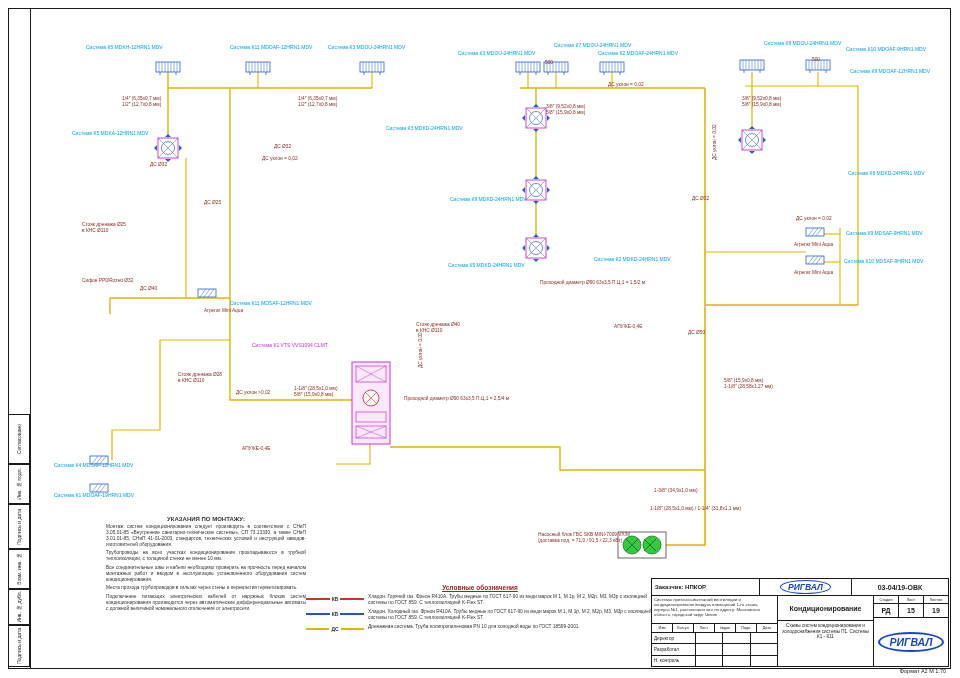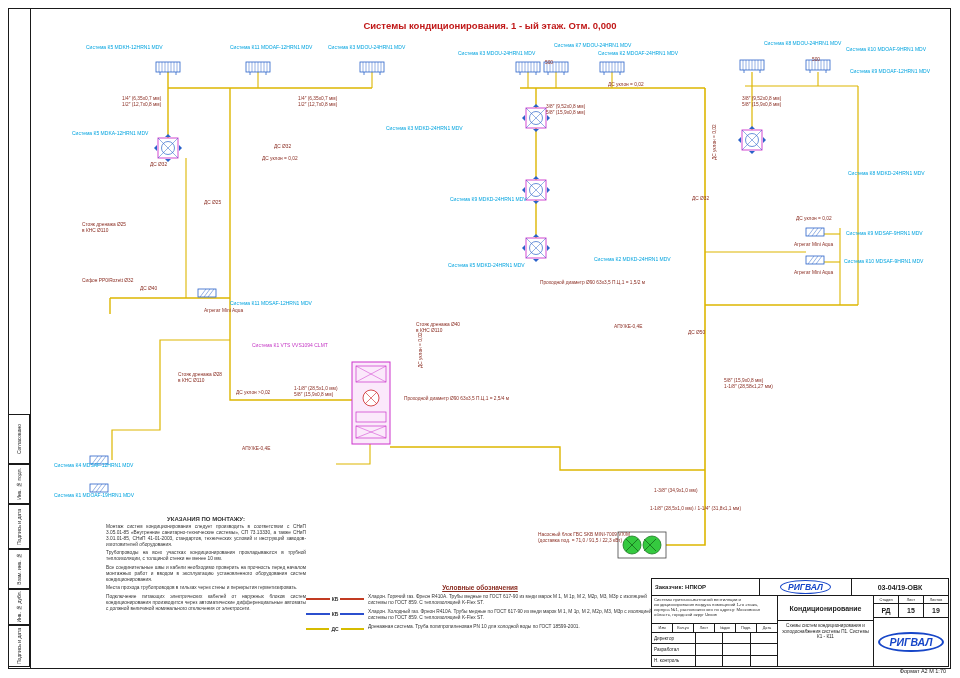--- a/index.html
+++ b/index.html
@@ -77,21 +77,20 @@
   <div class="strip-box" style="top:549px;height:40px">
       <span class="vtext">Взам. инв. №</span>
     </div>
   <div class="strip-box" style="top:589px;height:36px">
       <span class="vtext">Инв. № дубл.</span>
     </div>
   <div class="strip-box" style="top:625px;height:42px">
       <span class="vtext">Подпись и дата</span>
     </div>
 
-  <div class="main-title">Системы кондиционирования. 1 - ый этаж. Отм. 0,000</div>
 
   <svg id="diagram-svg" width="960" height="678">
     <defs>
       <g id="sym-condenser">
         <rect x="0" y="0" width="24" height="10" fill="#ffffff" stroke="#2a62c9" stroke-width="0.8"></rect>
         <path d="M3 0V10 M6 0V10 M9 0V10 M12 0V10 M15 0V10 M18 0V10 M21 0V10" stroke="#2a62c9" stroke-width="0.5"></path>
         <path d="M4 10v3 M20 10v3" stroke="#2a62c9" stroke-width="0.8"></path>
       </g>
       <g id="sym-cassette">
         <rect x="0" y="0" width="20" height="20" fill="#ffffff" stroke="#cc33cc" stroke-width="0.9"></rect>

